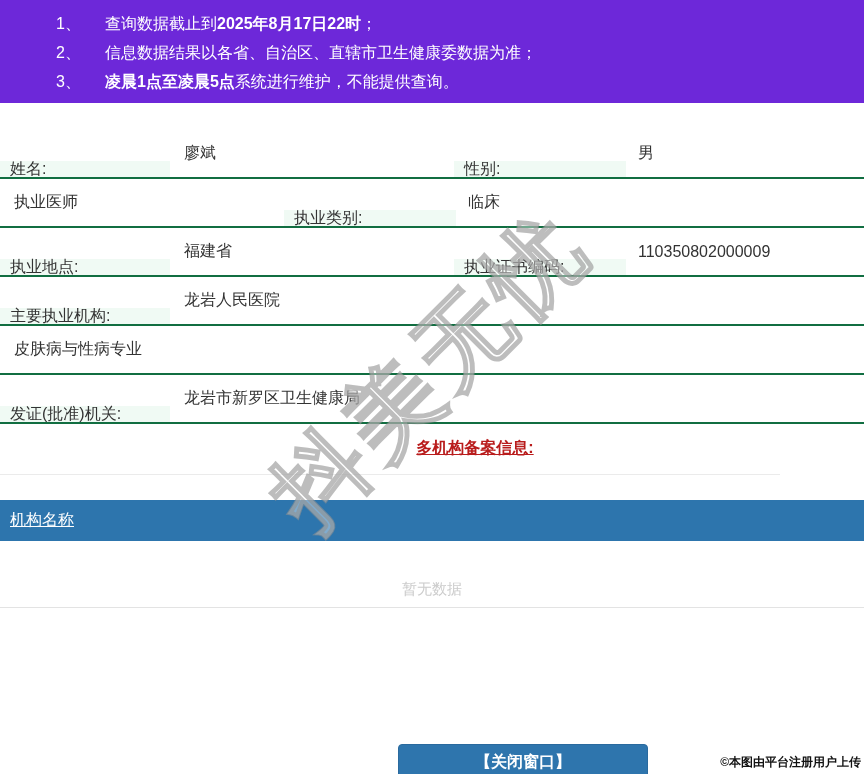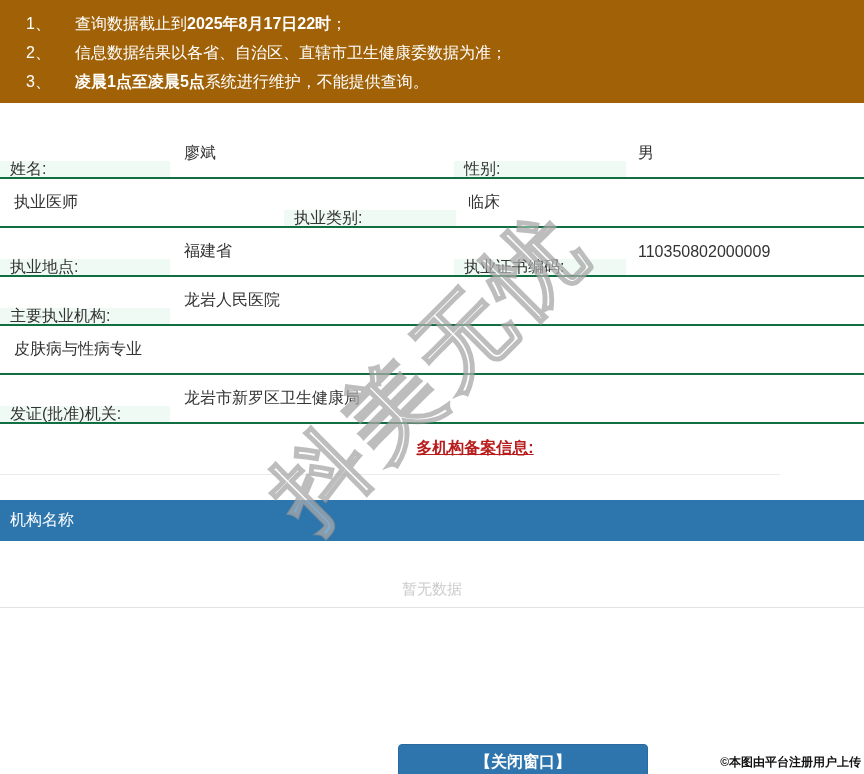--- a/index.html
+++ b/index.html
@@ -4,21 +4,21 @@
 <style>
   * { margin:0; padding:0; box-sizing:border-box; }
   html,body { background:#fff; }
   .page {
     position:relative; width:864px; height:774px; background:#fff; overflow:hidden;
     font-family:"Liberation Sans","DejaVu Sans",sans-serif; color:#333;
   }
   
   .notice {
     position:absolute; top:0; left:0; width:864px; height:103px;
-    background:#a16207; color:#fff; padding:9px 0 0 26px; font-size:16px;
+    background:#6d28d9; color:#fff; padding:9px 0 0 56px; font-size:16px;
   }
   .notice-line { height:29px; line-height:29px; white-space:nowrap; }
   .notice-num { display:inline-block; min-width:49px; }
   .b { font-weight:bold; }
   
   .info { position:absolute; top:130px; left:0; width:864px; }
   .irow {
     display:flex; align-items:stretch; height:49px;
     border-bottom:2px solid #116e41; font-size:16px;
   }
@@ -35,21 +35,21 @@
   .section-heading {
     position:absolute; top:423px; left:0; width:780px; height:52px;
     border-bottom:1px solid #ebebeb;
     display:flex; align-items:center; justify-content:center; padding-left:170px;
     font-size:16px; font-weight:bold; color:#b91c1c;text-decoration:underline;
   }
   
   .records { position:absolute; top:500px; left:0; width:864px; }
   .rheader { display:flex; height:41px; background:#2d75ad; color:#fff; font-size:16px; }
   .rh-cell { display:flex; align-items:center; padding-left:10px; }
-  .rh-c1 { width:352px; }
+  .rh-c1 { width:352px;text-decoration:underline; }
   .rh-c2 { width:304px; border-left:2px solid #fff; }
   .rh-c3 { flex:1; border-left:2px solid #fff; }
   .rempty {
     height:39px; line-height:39px; text-align:center;
     color:#ccc; font-size:15px; border-bottom:1px solid #e3e3e3;margin-top:28px;
   }
   
   .close-btn {
     position:absolute; left:398px; top:744px; width:250px; height:38px;
     background:#2e75ad; border:1px solid #2a6a9e; border-radius:4px;

